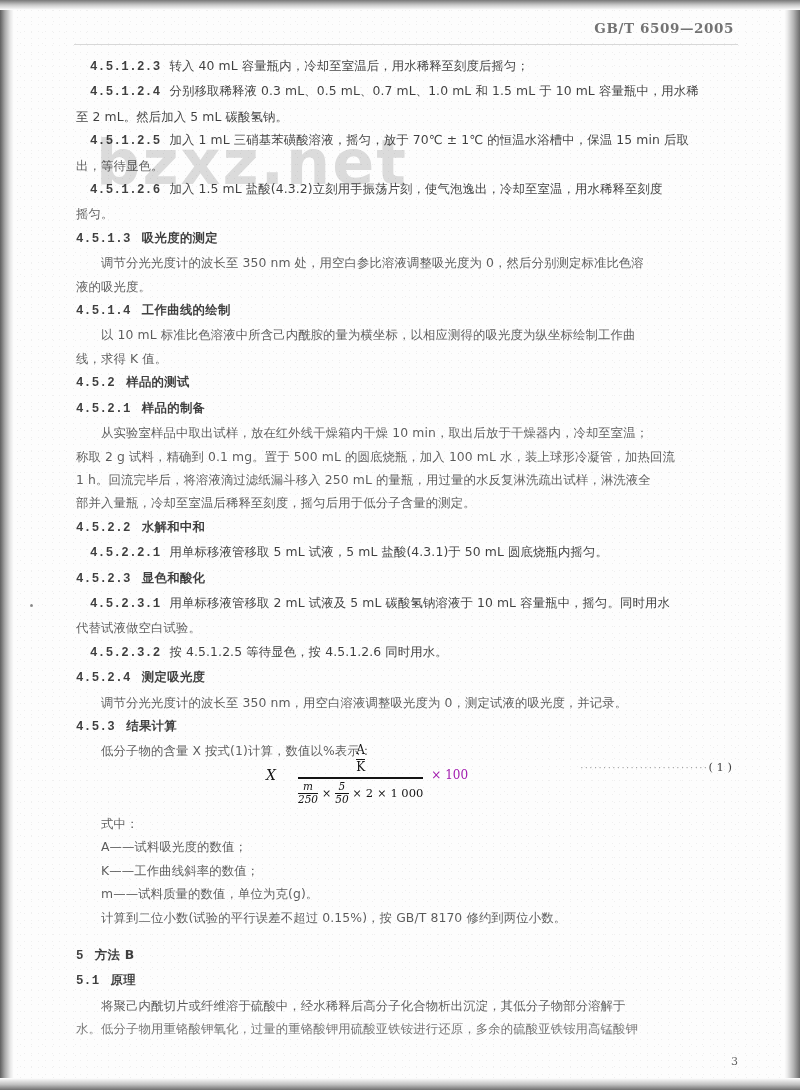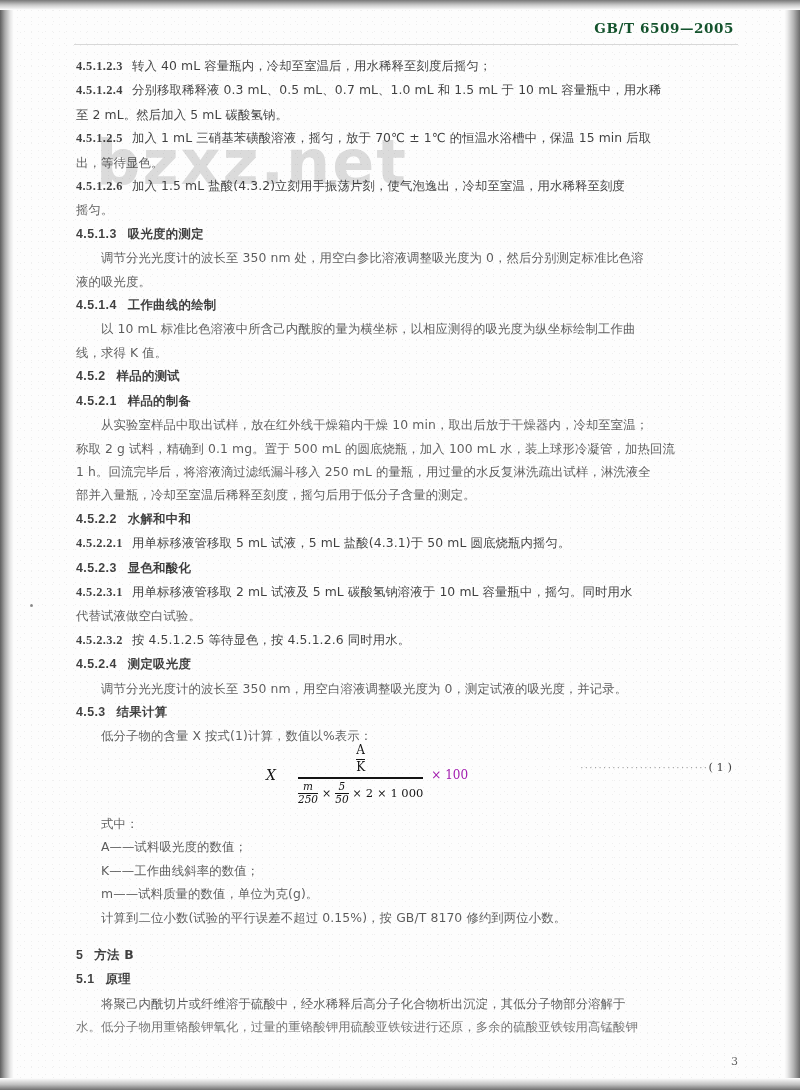--- a/index.html
+++ b/index.html
@@ -64,21 +64,21 @@
     position: absolute;
     top: 20px;
     right: 66px;
     z-index: 4;
   }
   .header-std {
     font-family: "DejaVu Serif", serif;
     font-weight: bold;
     font-size: 13.5px;
     letter-spacing: 0.6px;
-    color: #14532d;
+    color: #737373;
     white-space: nowrap;
     filter: blur(0.22px);
   }
   .header-rule {
     position: absolute;
     left: 74px;
     right: 62px;
     top: 44px;
     height: 1px;
     background: #d8d8d8;
@@ -99,27 +99,28 @@
     line-height: 23.4px;
     color: #161616;
     white-space: nowrap;
     letter-spacing: 0.1px;
     filter: blur(0.33px);
     -webkit-font-smoothing: none;
   }
   .line.indent { padding-left: 25px; }
   .line.heading { font-weight: bold; letter-spacing: 0.3px; }
   .num {
-    font-family: Liberation Serif, serif;
+    font-family: Liberation Mono, monospace;
     font-weight: bold;
     letter-spacing: 0.4px;
     margin-right: 9px;
+    margin-left: 14px;
   }
   .num-plain {
-    font-family: Liberation Sans, sans-serif;
+    font-family: Liberation Mono, monospace;
     font-weight: bold;
     letter-spacing: 0.4px;
     margin-right: 11px;
   }
 
   
   .fade-a { opacity: 0.82; }
   .fade-b { opacity: 0.7; }
   .fade-c { opacity: 0.6; }
 

